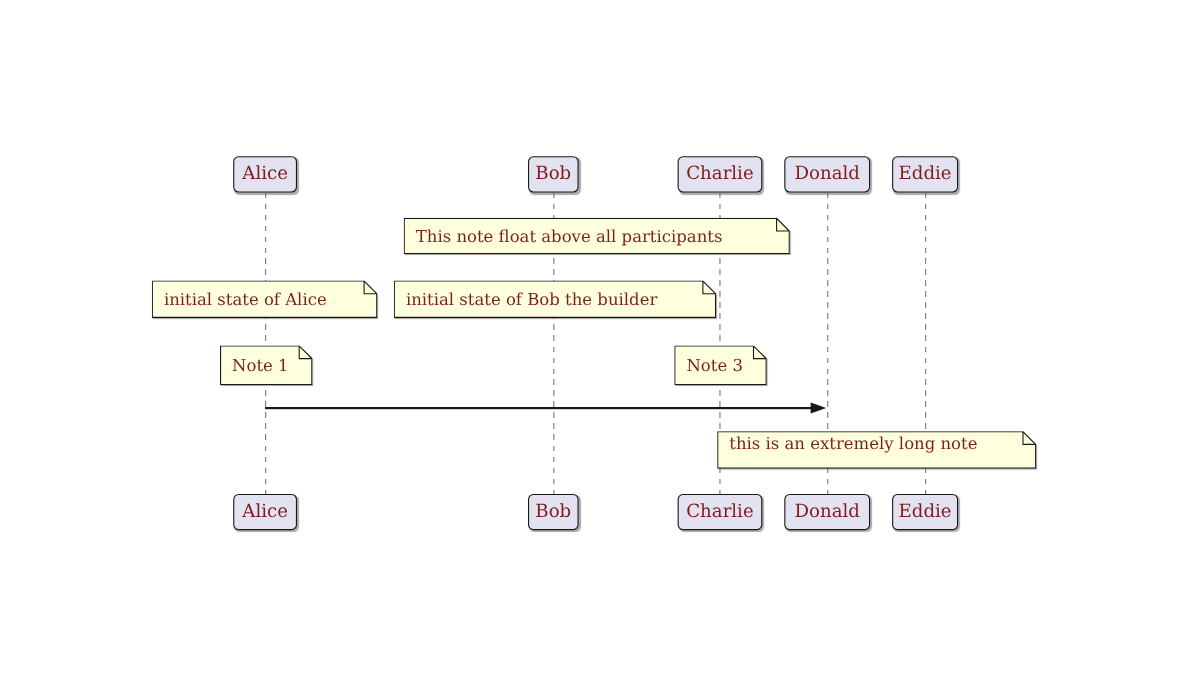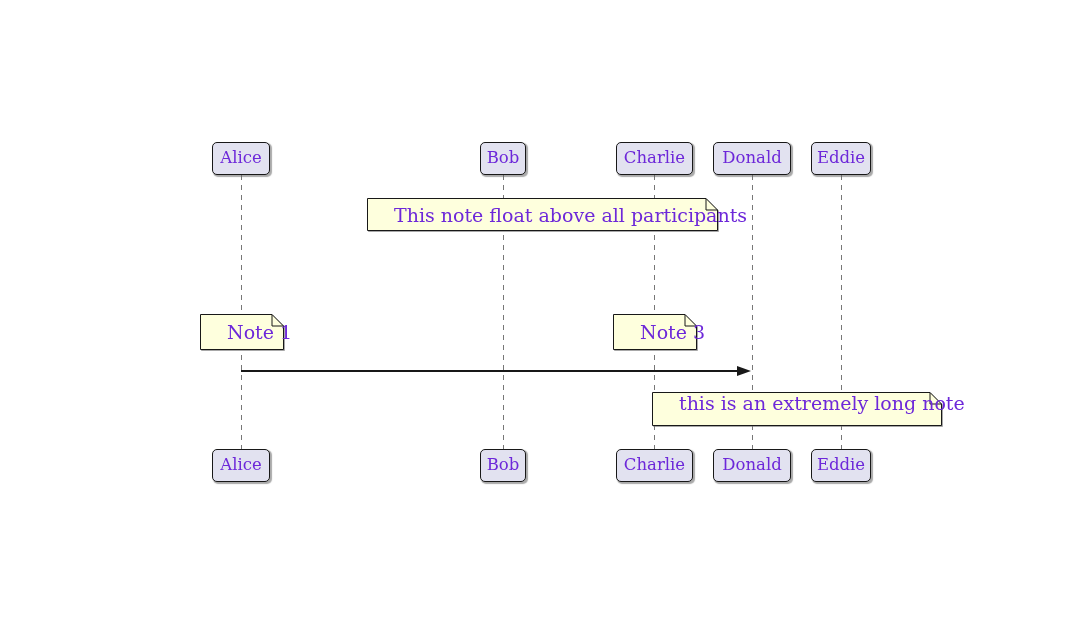--- a/index.html
+++ b/index.html
@@ -7,21 +7,21 @@
     padding: 0;
     background: #ffffff;
   }
   #diagram-canvas {
     position: relative;
     width: 1084px;
     height: 626px;
     background: #ffffff;
     overflow: hidden;
     font-family: "DejaVu Serif", "Liberation Serif", serif;
-    color: #6d28d9;
+    color: #7f1d1d;
   }
   .lifeline {
     position: absolute;
     width: 1px;
     background: repeating-linear-gradient(
       to bottom,
       #777777 0px, #777777 5px,
       transparent 5px, transparent 10px
     );
     z-index: 1;
@@ -53,24 +53,23 @@
   }
   .note-text {
     position: absolute;
     left: 0;
     top: 0;
     right: 14px;
     bottom: 0;
     display: flex;
     align-items: center;
     padding-left: 11px;
-    font-size: 19px;
+    font-size: 15px;
     line-height: 1;
     white-space: nowrap;
-    margin-left: 16px;
   }
   .message-line {
     position: absolute;
     height: 1.5px;
     background: #181818;
     z-index: 2;
   }
   .message-head {
     position: absolute;
     width: 0;
@@ -100,20 +99,34 @@
     <div class="lifeline" style="left: 840.5px; top: 175px; height: 275px;"></div>
     <div class="participant" style="left: 811px; top: 142px; width: 60px; height: 33px;">Eddie</div>
     <div class="participant" style="left: 811px; top: 449px; width: 60px; height: 33px;">Eddie</div>
     <div class="note" style="left: 367px; top: 198px; width: 351px; height: 34px;">
       <svg width="351" height="34">
         <path d="M0.5,0.5 H339 L350.5,12 V32.5 H0.5 Z" fill="#FEFFDD" stroke="#181818" stroke-width="1"></path>
         <path d="M339,0.5 V12 H350.5" fill="none" stroke="#181818" stroke-width="1"></path>
       </svg>
       <span class="note-text">This note float above all participants</span>
     </div>
+    <div class="note" style="left: 138px; top: 255px; width: 205px; height: 35px;">
+      <svg width="205" height="35">
+        <path d="M0.5,0.5 H193 L204.5,12 V33.5 H0.5 Z" fill="#FEFFDD" stroke="#181818" stroke-width="1"></path>
+        <path d="M193,0.5 V12 H204.5" fill="none" stroke="#181818" stroke-width="1"></path>
+      </svg>
+      <span class="note-text">initial state of Alice</span>
+    </div>
+    <div class="note" style="left: 358px; top: 255px; width: 293px; height: 35px;">
+      <svg width="293" height="35">
+        <path d="M0.5,0.5 H281 L292.5,12 V33.5 H0.5 Z" fill="#FEFFDD" stroke="#181818" stroke-width="1"></path>
+        <path d="M281,0.5 V12 H292.5" fill="none" stroke="#181818" stroke-width="1"></path>
+      </svg>
+      <span class="note-text">initial state of Bob the builder</span>
+    </div>
     <div class="note" style="left: 200px; top: 314px; width: 84px; height: 37px; text-decoration: underline;">
       <svg width="84" height="37">
         <path d="M0.5,0.5 H72 L83.5,12 V35.5 H0.5 Z" fill="#FEFFDD" stroke="#181818" stroke-width="1"></path>
         <path d="M72,0.5 V12 H83.5" fill="none" stroke="#181818" stroke-width="1"></path>
       </svg>
       <span class="note-text">Note 1</span>
     </div>
     <div class="note" style="left: 613px; top: 314px; width: 84px; height: 37px;">
       <svg width="84" height="37">
         <path d="M0.5,0.5 H72 L83.5,12 V35.5 H0.5 Z" fill="#FEFFDD" stroke="#181818" stroke-width="1"></path>

